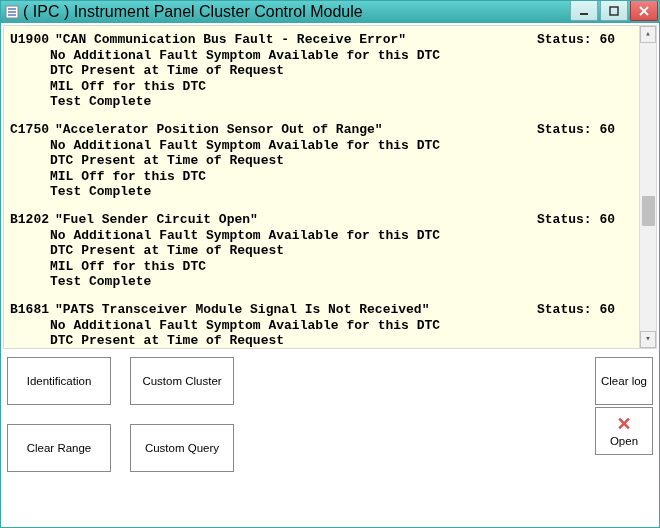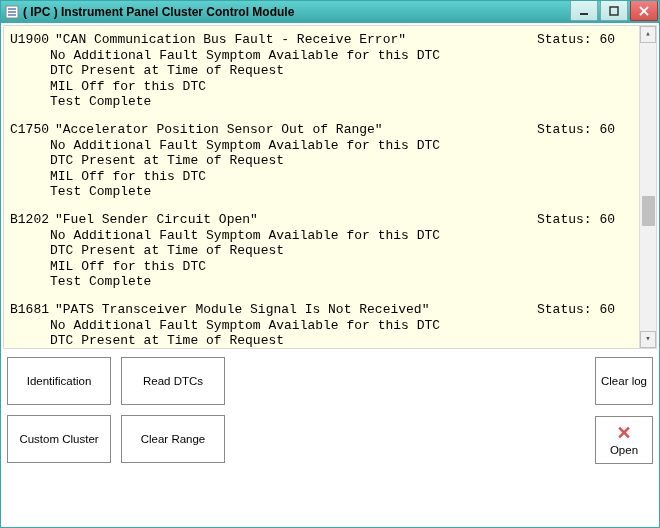--- a/index.html
+++ b/index.html
@@ -20,23 +20,22 @@
     display: flex;
     flex-direction: column;
   }
   .titlebar {
     height: 22px;
     background: linear-gradient(to bottom, #5fd0d0 0%, #3aa8a8 100%);
     display: flex;
     align-items: center;
     padding: 0 0 0 4px;
     color: #000;
-    font-size: 12px;
+    font-size: 16px;
     user-select: none;
-    font-weight: bold;
   }
   .title-icon {
     width: 14px;
     height: 14px;
     margin-right: 4px;
     display: inline-flex;
     align-items: center;
     justify-content: center;
   }
   .title-text { flex: 0 0 auto; margin-right: 40px; }
@@ -73,20 +72,21 @@
     border: 1px solid #d8d8d8;
     margin: 2px;
     overflow: hidden;
     display: flex;
   }
   .log-content {
     flex: 1;
     padding: 6px 4px 6px 6px;
     white-space: pre;
     overflow: hidden;
+    font-weight: bold;
   }
   .dtc-block { margin-bottom: 12px; }
   .dtc-header { display: flex; }
   .dtc-code { margin-right: 6px; }
   .dtc-desc { flex: 0 0 auto; }
   .dtc-fill { flex: 1; }
   .dtc-status { padding-right: 20px; }
   .dtc-line { padding-left: 40px; }
   .vscroll {
     width: 17px;
@@ -114,28 +114,28 @@
   .button-panel {
     height: 176px;
     background: #fff;
     padding: 6px;
     display: flex;
   }
   .btn-col-left {
     display: grid;
     grid-template-columns: repeat(2, 104px);
     grid-template-rows: repeat(3, 48px);
-    gap: 10px;
+    gap: 19px;
   }
   .btn-col-right {
     margin-left: auto;
     display: grid;
     grid-template-columns: 58px;
     grid-template-rows: repeat(3, 48px);
-    gap: 11px;
+    gap: 2px;
   }
   .app-btn {
     border: 1px solid #888;
     background: #fff;
     display: flex;
     flex-direction: column;
     align-items: center;
     justify-content: center;
     font-size: 11.5px;
     color: #000;
@@ -191,23 +191,23 @@
     <div class="vscroll">
       <div class="arrow">▴</div>
       <div class="thumb" style="top:170px;height:30px"></div>
       <div class="arrow" style="position:absolute;bottom:0;left:0;right:0">▾</div>
     </div>
   </div>
 
   <div class="button-panel">
     <div class="btn-col-left">
       <button class="app-btn">Identification</button>
-      <button class="app-btn">Read DTCs</button>
       <button class="app-btn">Custom Cluster</button>
       <button class="app-btn">Clear Range</button>
+      <button class="app-btn">Custom Query</button>
     </div>
     <div class="btn-col-right">
       <button class="app-btn">Clear log</button>
       <button class="app-btn close-btn">
         <span class="x-mark">✕</span>
         <span>Open</span>
       </button>
     </div>
   </div>
 

